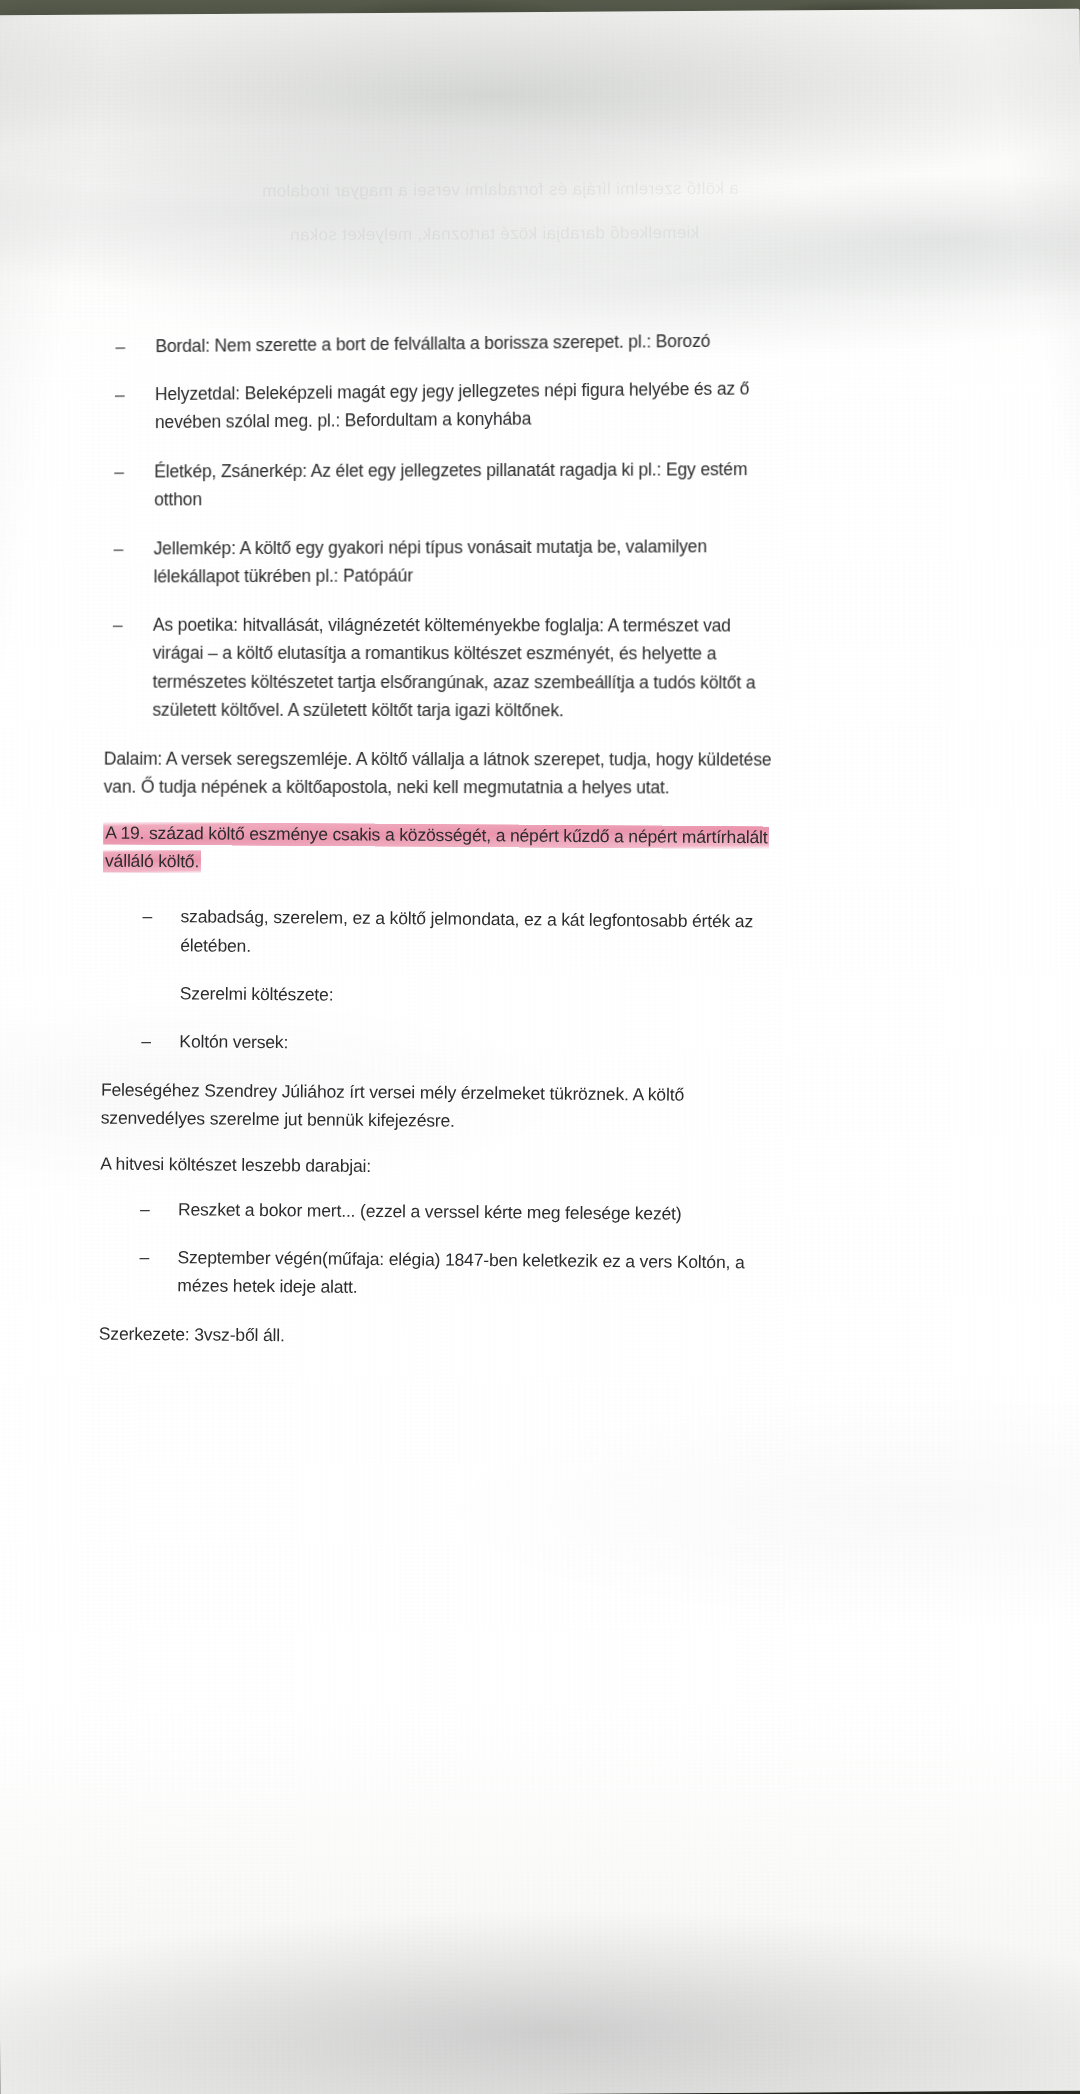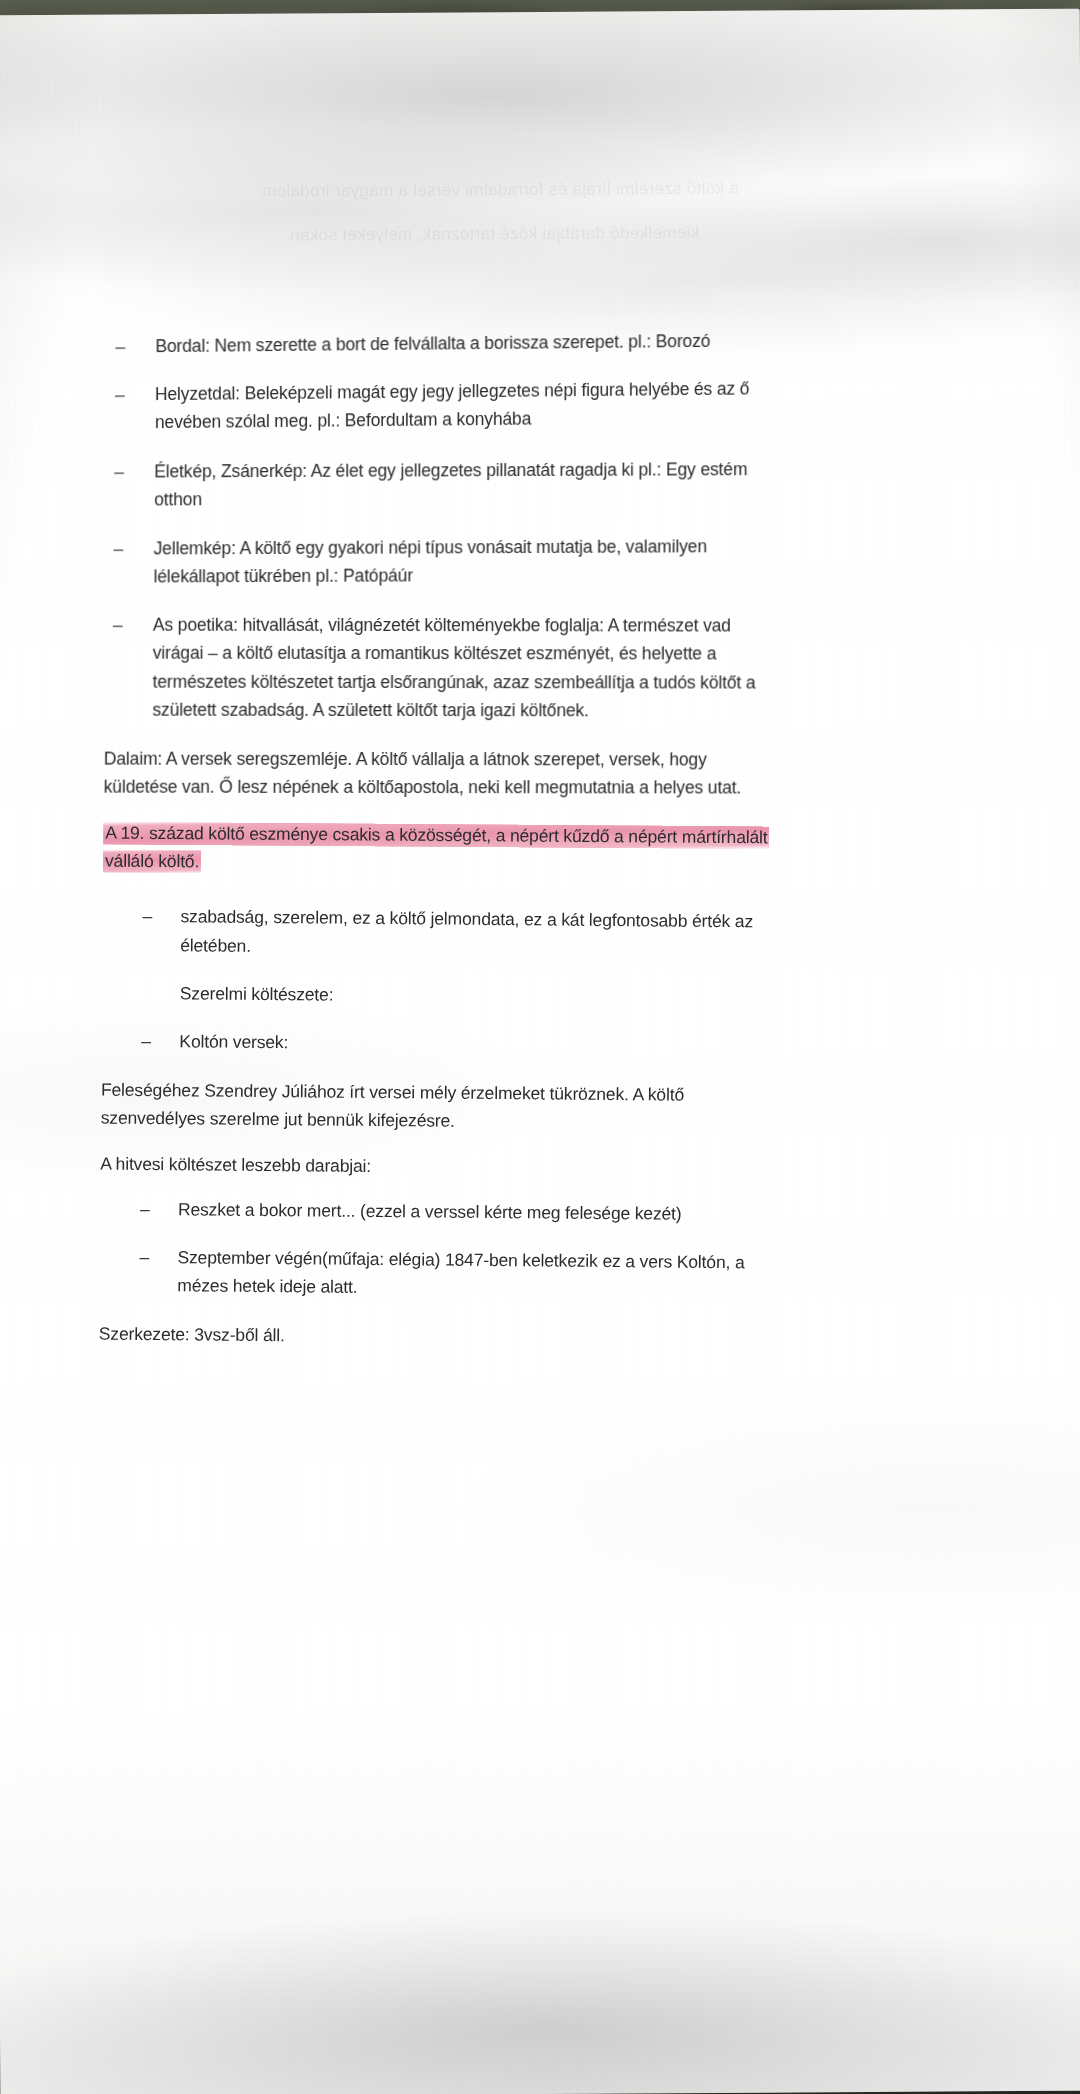--- a/index.html
+++ b/index.html
@@ -177,24 +177,24 @@
       <span>Életkép, Zsánerkép: Az élet egy jellegzetes pillanatát ragadja ki pl.: Egy estém otthon</span>
     </div>
 
     <div class="bullet warp2">
       <span class="dash">–</span>
       <span>Jellemkép: A költő egy gyakori népi típus vonásait mutatja be, valamilyen lélekállapot tükrében pl.: Patópáúr</span>
     </div>
 
     <div class="bullet warp3">
       <span class="dash">–</span>
-      <span>As poetika: hitvallását, világnézetét költeményekbe foglalja: A természet vad virágai – a költő elutasítja a romantikus költészet eszményét, és helyette a természetes költészetet tartja elsőrangúnak, azaz szembeállítja a tudós költőt a született szabadság. A született költőt tarja igazi költőnek.</span>
-    </div>
-
-    <p class="para warp3">Dalaim: A versek seregszemléje. A költő vállalja a látnok szerepet, versek, hogy küldetése van. Ő lesz népének a költőapostola, neki kell megmutatnia a helyes utat.</p>
+      <span>As poetika: hitvallását, világnézetét költeményekbe foglalja: A természet vad virágai – a költő elutasítja a romantikus költészet eszményét, és helyette a természetes költészetet tartja elsőrangúnak, azaz szembeállítja a tudós költőt a született költővel. A született költőt tarja igazi költőnek.</span>
+    </div>
+
+    <p class="para warp3">Dalaim: A versek seregszemléje. A költő vállalja a látnok szerepet, tudja, hogy küldetése van. Ő tudja népének a költőapostola, neki kell megmutatnia a helyes utat.</p>
 
     <div class="hl-block warp4">
       <span class="hl">A 19. század költő eszménye csakis a közösségét, a népért kűzdő a népért mártírhalált válláló költő.</span>
     </div>
 
     <div class="bullet indent2">
       <span class="dash">–</span>
       <span>szabadság, szerelem, ez a költő jelmondata, ez a kát legfontosabb érték az életében.</span>
     </div>
 

